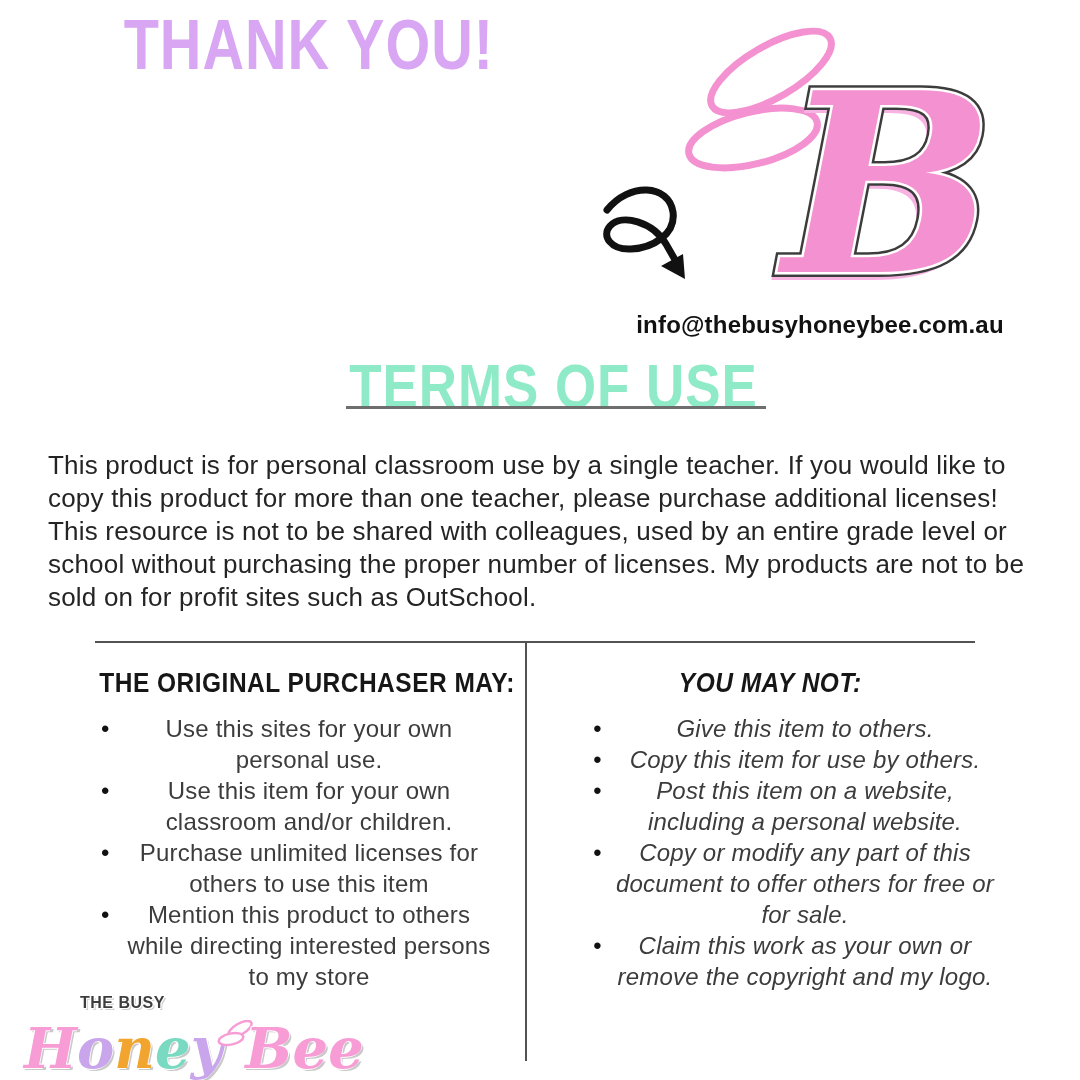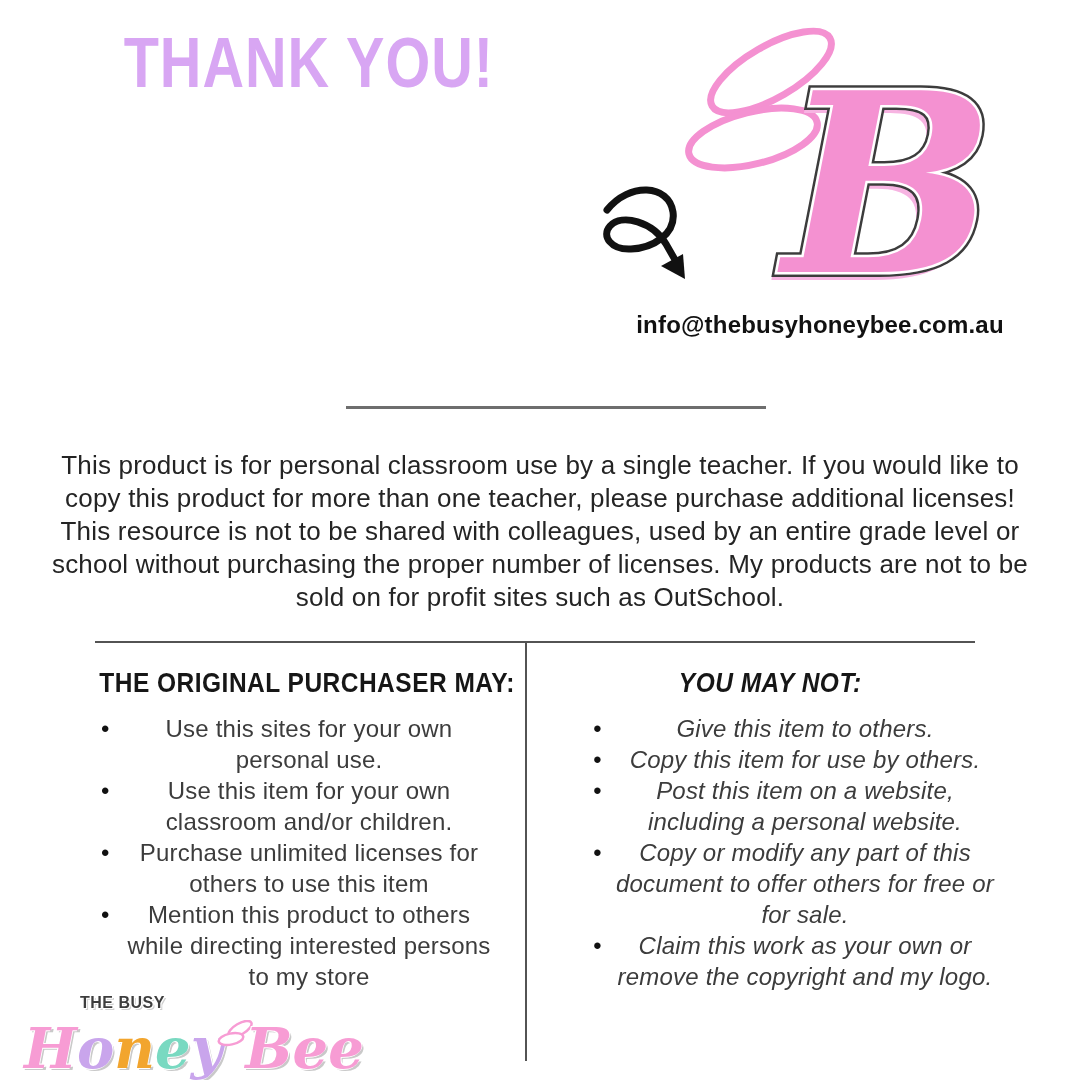--- a/index.html
+++ b/index.html
@@ -1,21 +1,21 @@
 <!DOCTYPE html>
 <html><head>
 <meta charset="utf-8">
 <style>
   * { margin: 0; padding: 0; box-sizing: border-box; }
   html, body { width: 1080px; height: 1080px; background: #ffffff; overflow: hidden; }
   body { font-family: "Liberation Sans", sans-serif; color: #2e2e2e; }
   .page { position: relative; width: 1080px; height: 1080px; background: #ffffff; }
 
   
-  .hero { position: absolute; left: 28px; top: 22px; width: 562px; text-align: center; }
+  .hero { position: absolute; left: 28px; top: 4px; width: 562px; text-align: center; }
   .thanks {
     display: inline-block;
     font-size: 60px; font-weight: 800; letter-spacing: 1px;
     transform: scale(0.96, 1.18); transform-origin: center top;
     margin-bottom: 26px;
   }
   .thanks-msg {
     font-size: 26px; line-height: 35px; color: #2b2b2b; letter-spacing: 0.3px;
     font-weight: 400;
   }
@@ -40,21 +40,21 @@
     display: inline-block; font-size: 54px; font-weight: 800; letter-spacing: 1px;
     transform: scale(0.98, 1.16); transform-origin: center top;
     margin-left: 28px;
   }
   .terms-underline {
     position: absolute; top: 406px; left: 346px; width: 420px; height: 0;
     border-bottom: 3px solid #6e6e6e;
   }
   .terms-body {
     position: absolute; top: 449px; left: 48px; width: 984px;
-    text-align: center; font-size: 26px; line-height: 33px; color: #242424;
+    font-size: 26px; line-height: 33px; color: #242424;
     letter-spacing: 0.2px;
   }
 
   
   .hline { position: absolute; top: 641px; left: 95px; width: 880px; height: 2px; background: #535353; }
   .vline { position: absolute; top: 641px; left: 525px; width: 2px; height: 420px; background: #535353; }
 
   
   .col { position: absolute; top: 666px; text-align: center; }
   .col-left  { left: 95px;  width: 400px; }
@@ -113,20 +113,23 @@
         <ellipse cx="70" cy="128" rx="66" ry="26" transform="rotate(-14 70 128)" fill="#ffffff" stroke="#f491d1" stroke-width="7"></ellipse>
       </g>
       <text x="200" y="270" text-anchor="middle" fill="#f7b4e2">B</text>
       <text x="206" y="262" text-anchor="middle" fill="#3c3c3c" stroke="#3c3c3c" stroke-width="10">B</text>
       <text x="206" y="262" text-anchor="middle" fill="#f491d1" stroke="#ffffff" stroke-width="5" paint-order="stroke">B</text>
     </svg>
   </div>
 
   <div class="email">info@thebusyhoneybee.com.au</div>
 
+  <div class="terms-head">
+    <h2 class="terms-title" style="color: rgb(142, 234, 199);">TERMS OF USE</h2>
+  </div>
   <div class="terms-underline"></div>
   <p class="terms-body">This product is for personal classroom use by a single teacher. If you would like to copy this product for more than one teacher, please purchase additional licenses! This resource is not to be shared with colleagues, used by an entire grade level or school without purchasing the proper number of licenses. My products are not to be sold on for profit sites such as OutSchool.</p>
 
   <div class="hline"></div>
   <div class="vline"></div>
 
   <section class="col col-left">
     <h3>THE ORIGINAL PURCHASER MAY:</h3>
     <ul>
         <li>

